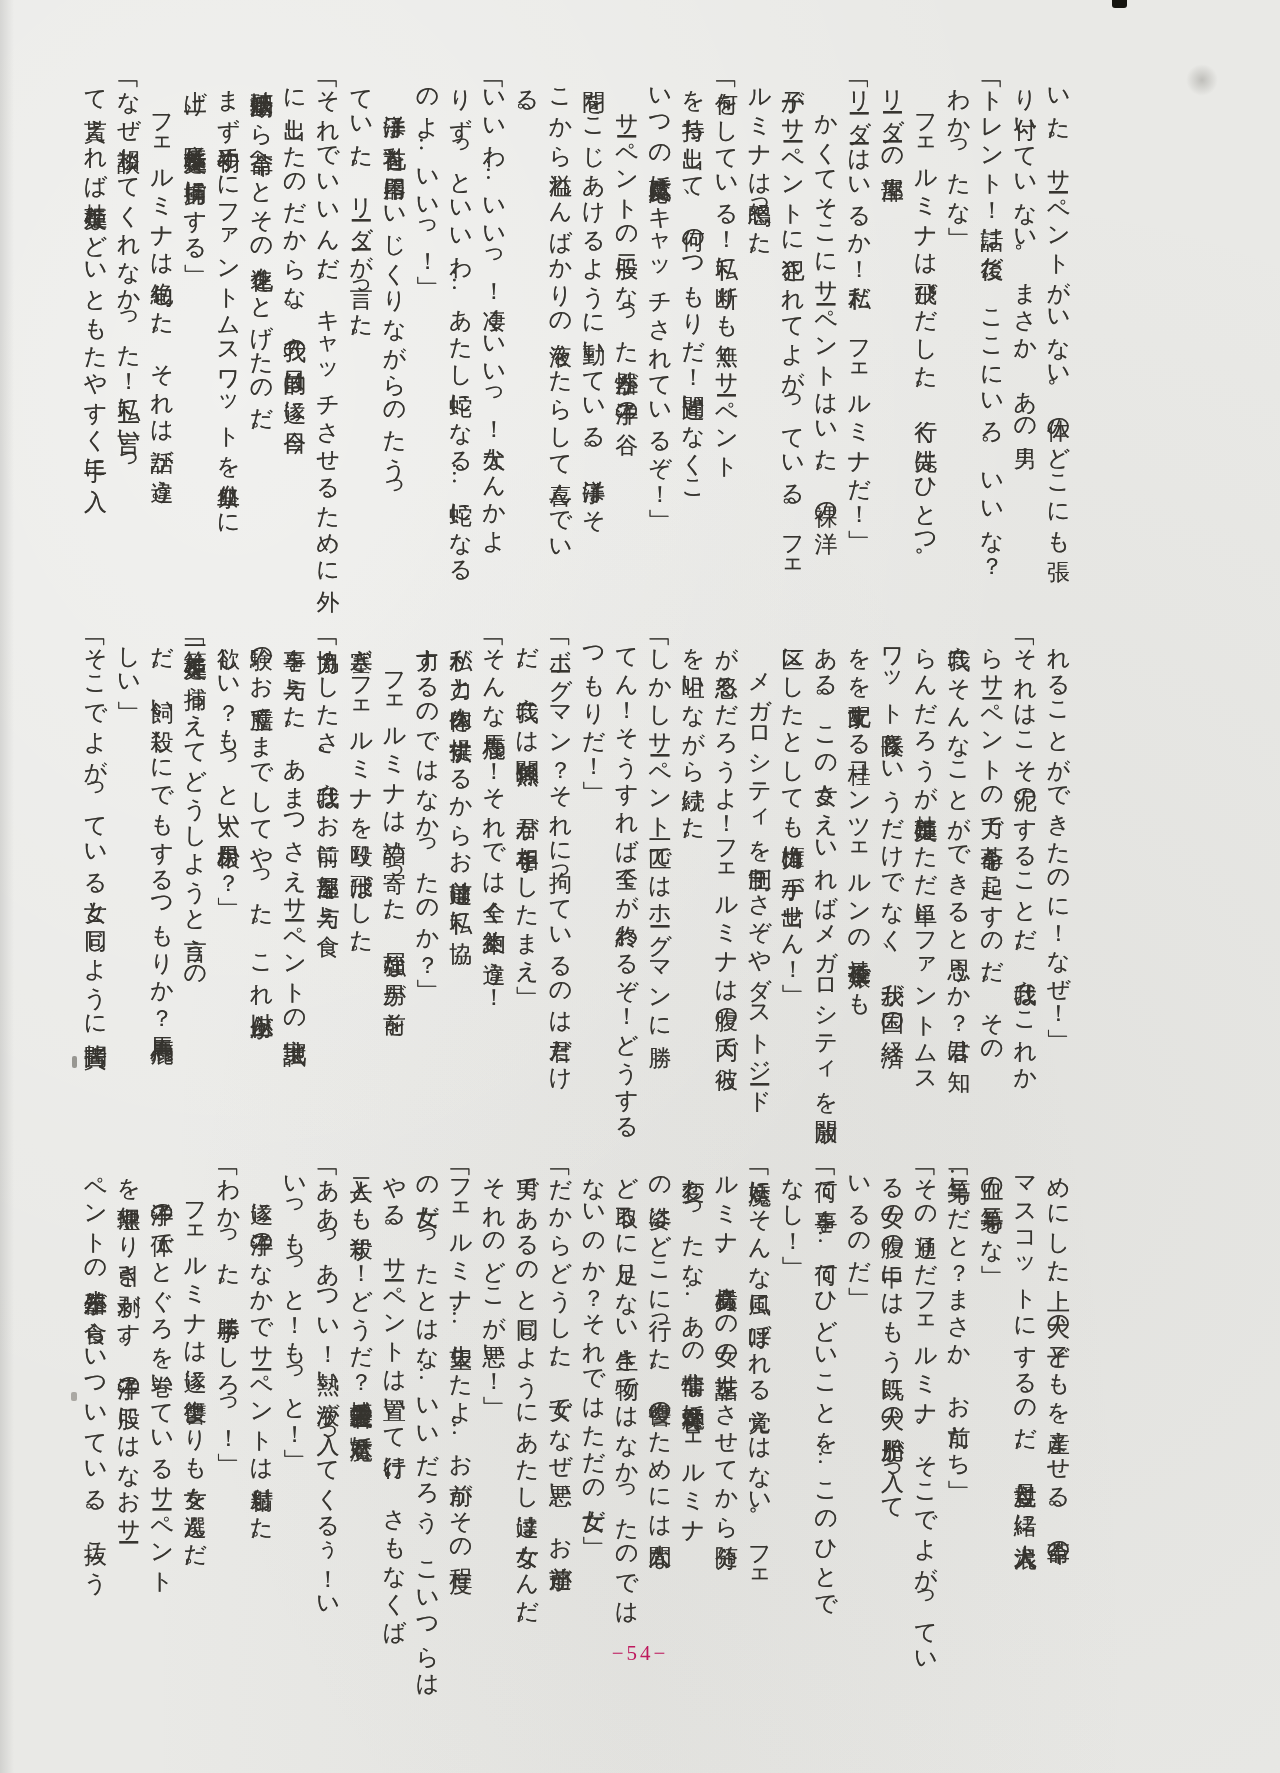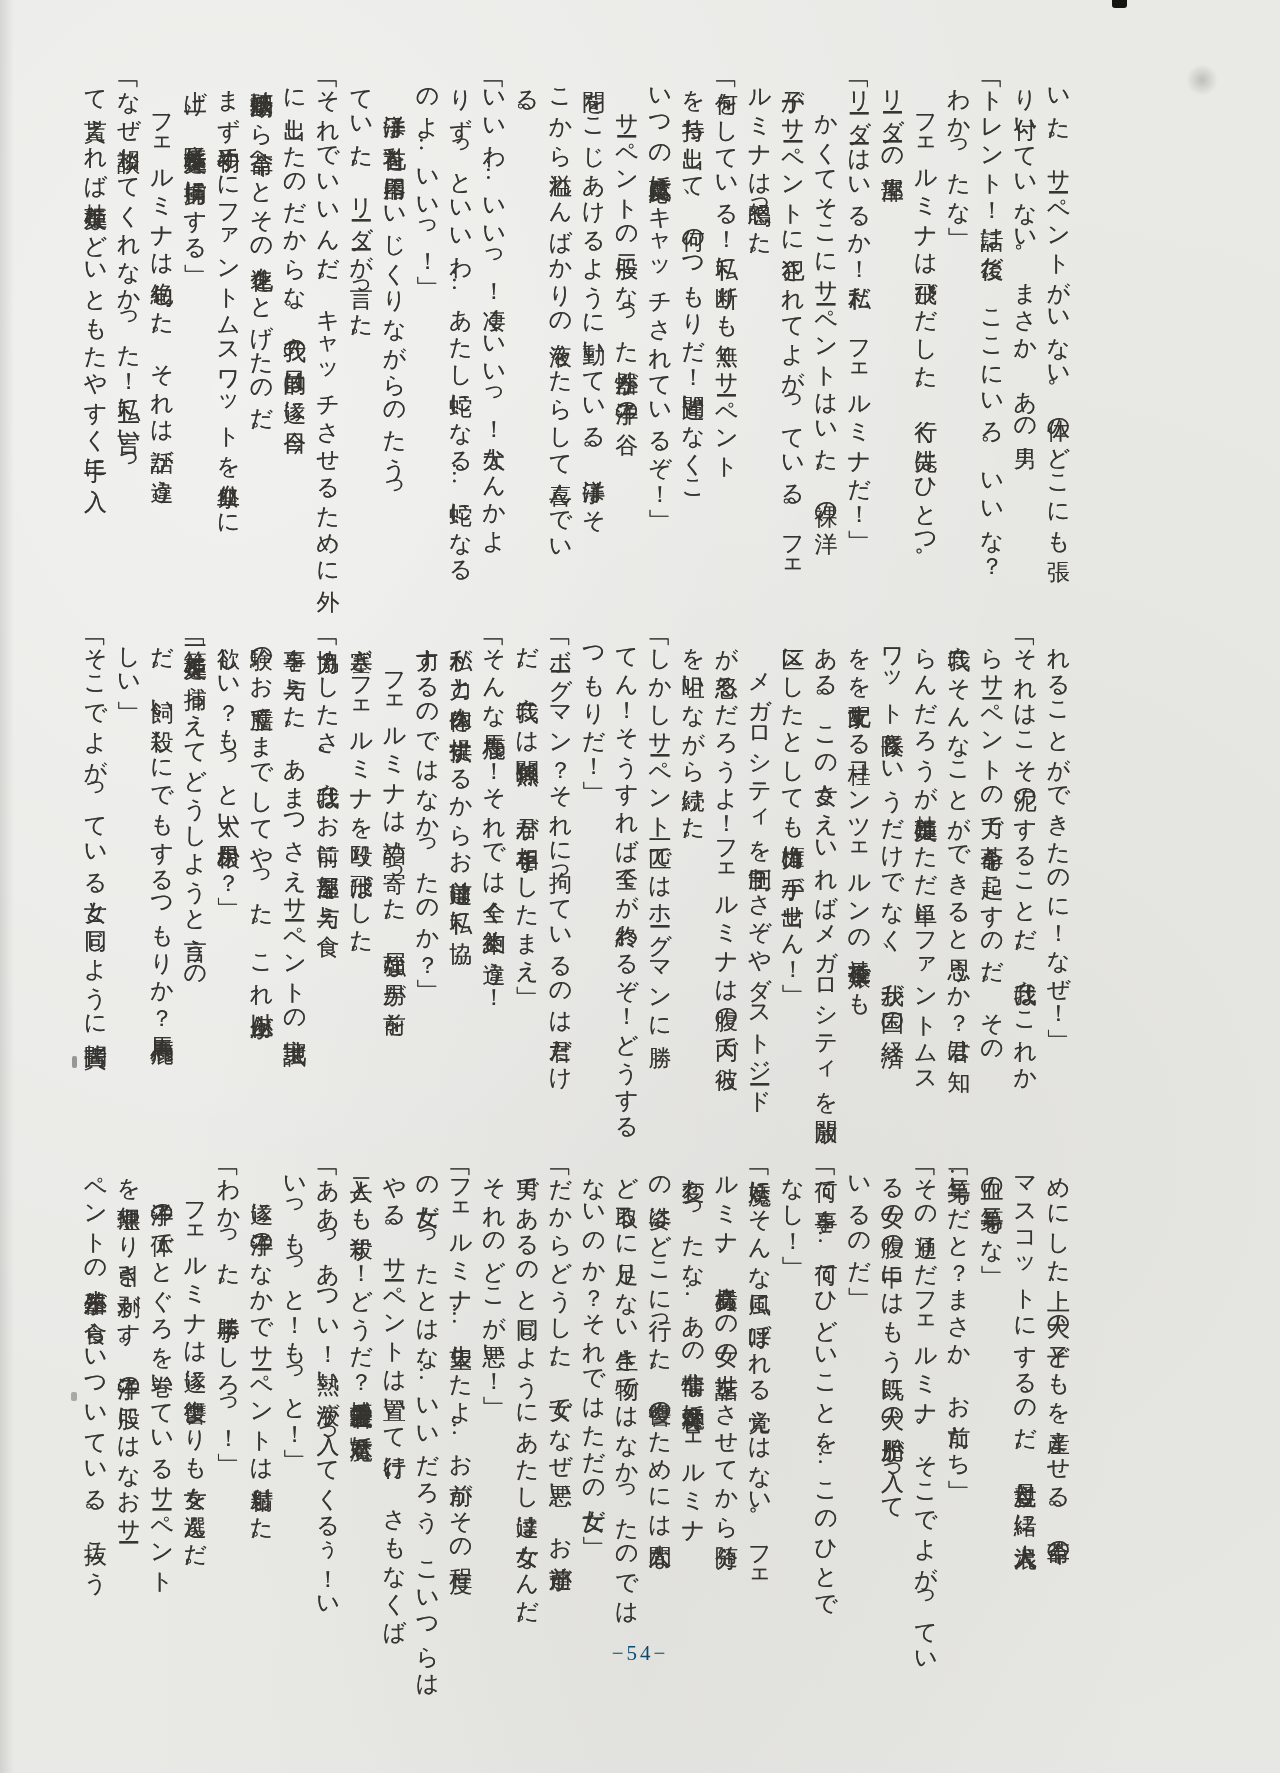--- a/index.html
+++ b/index.html
@@ -28,21 +28,21 @@
     color:#36342f;
     white-space:nowrap;
     text-shadow:0 0 0.5px rgba(50,48,44,0.55);
   }
   #band-0{top:73px;}
   #band-1{top:631px;}
   #band-2{top:1161px;}
   .tcol{padding:0;margin:0;}
   .page-number{
     position:absolute;top:1641px;left:0;width:1280px;
-    text-align:center;font-size:21px;letter-spacing:3px;color:#0c4a6e;
+    text-align:center;font-size:21px;letter-spacing:3px;color:#be185d;
   }
   .mark-a{position:absolute;left:1112px;top:0;width:15px;height:8px;background:#15140f;border-radius:0 0 3px 3px;}
   .smudge-1{position:absolute;left:1186px;top:64px;width:32px;height:32px;
     background:radial-gradient(circle, rgba(95,93,86,0.30), rgba(0,0,0,0) 70%);}
   .speck-1{position:absolute;left:72px;top:1056px;width:5px;height:12px;background:#6c6a64;opacity:0.65;border-radius:2px;}
   .speck-2{position:absolute;left:71px;top:1392px;width:6px;height:9px;background:#76726b;opacity:0.55;border-radius:2px;}
 </style>
 </head>
 <body>
 

